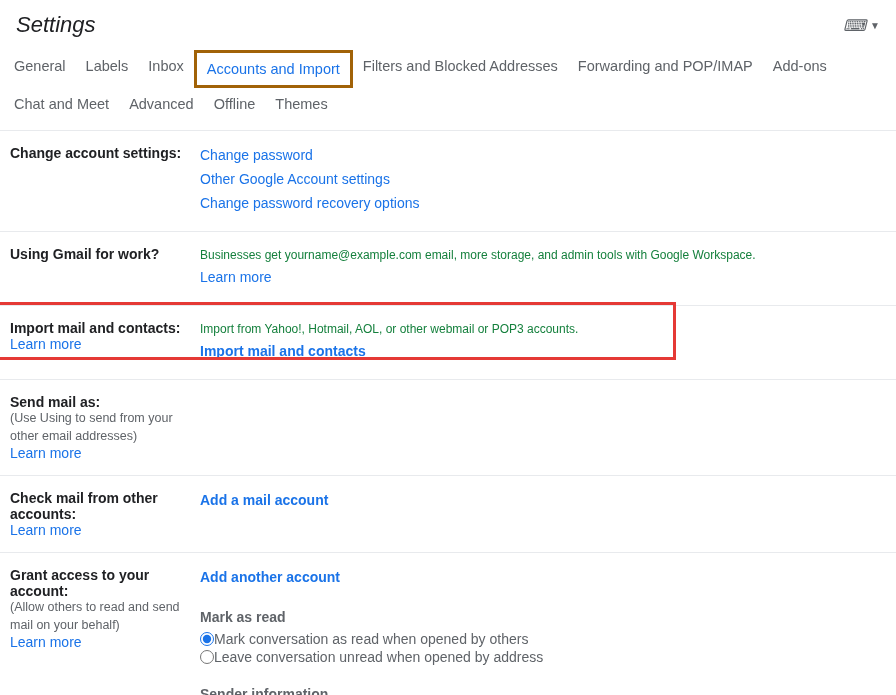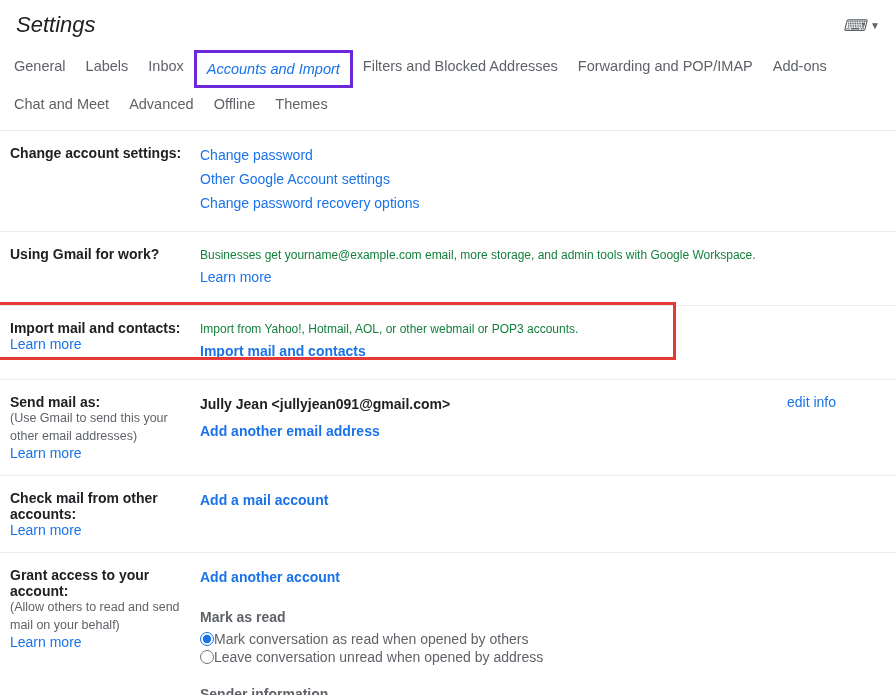--- a/index.html
+++ b/index.html
@@ -6,21 +6,21 @@
 body { font-family: Arial, Helvetica, sans-serif; font-size: 14px; color: #202124; background: #fff; width: 896px; }
 .header { display: flex; justify-content: space-between; align-items: center; padding: 12px 16px 8px 16px; font-style: italic; }
 .header h1 { font-size: 22px; font-weight: 400; color: #202124; }
 .input-tool { display: flex; align-items: center; gap: 4px; color: #5f6368; cursor: pointer; }
 .input-tool .kbd { font-size: 16px; }
 .input-tool .chev { font-size: 10px; }
 .tabs { padding: 4px 16px 0 4px; }
 .tab-row { display: flex; flex-wrap: wrap; gap: 0; }
 .tab { padding: 8px 10px; color: #5f6368; cursor: pointer; font-size: 14.5px; white-space: nowrap; }
 .tab.active { color: #1a73e8; }
-.highlight-red { border: 3px solid #6d28d9; font-style: italic; }
+.highlight-red { border: 3px solid #a16207; }
 .content { border-top: 1px solid #e8eaed; margin-top: 10px; }
 .section { display: flex; padding: 14px 10px; border-bottom: 1px solid #e8eaed; }
 .section.no-border { border-bottom: none; }
 .label-col { width: 190px; flex-shrink: 0; padding-right: 10px; }
 .label-col .lbl { font-weight: bold; font-size: 14px; color: #202124; }
 .label-col .sub { font-size: 12.5px; color: #5f6368; line-height: 1.4; }
 .value-col { flex: 1; }
 .link { color: #1a73e8; text-decoration: none; cursor: pointer; }
 .bold-link { color: #1a73e8; font-weight: bold; cursor: pointer; }
 .text { color: #15803d; font-size: 12px; }
@@ -95,31 +95,22 @@
     </div>
     <div class="value-col">
       <div class="line text">Import from Yahoo!, Hotmail, AOL, or other webmail or POP3 accounts.</div>
       <div class="line"><a class="bold-link">Import mail and contacts</a></div>
     </div>
   </div>
 
   <div class="section">
     <div class="label-col">
       <div class="lbl">Send mail as:</div>
-      <div class="sub">(Use Gmail to send this your other email addresses)</div>
+      <div class="sub">(Use Using to send from your other email addresses)</div>
       <div><a class="link">Learn more</a></div>
-    </div>
-    <div class="value-col">
-      <div class="row-flex">
-        <div>
-          <div class="line"><b>Jully Jean &lt;jullyjean091@gmail.com&gt;</b></div>
-          <div class="line" style="margin-top:6px;"><a class="bold-link">Add another email address</a></div>
-        </div>
-        <a class="edit-info">edit info</a>
-      </div>
     </div>
   </div>
 
   <div class="section">
     <div class="label-col">
       <div class="lbl">Check mail from other accounts:</div>
       <div><a class="link">Learn more</a></div>
     </div>
     <div class="value-col">
       <div class="line"><a class="bold-link">Add a mail account</a></div>

